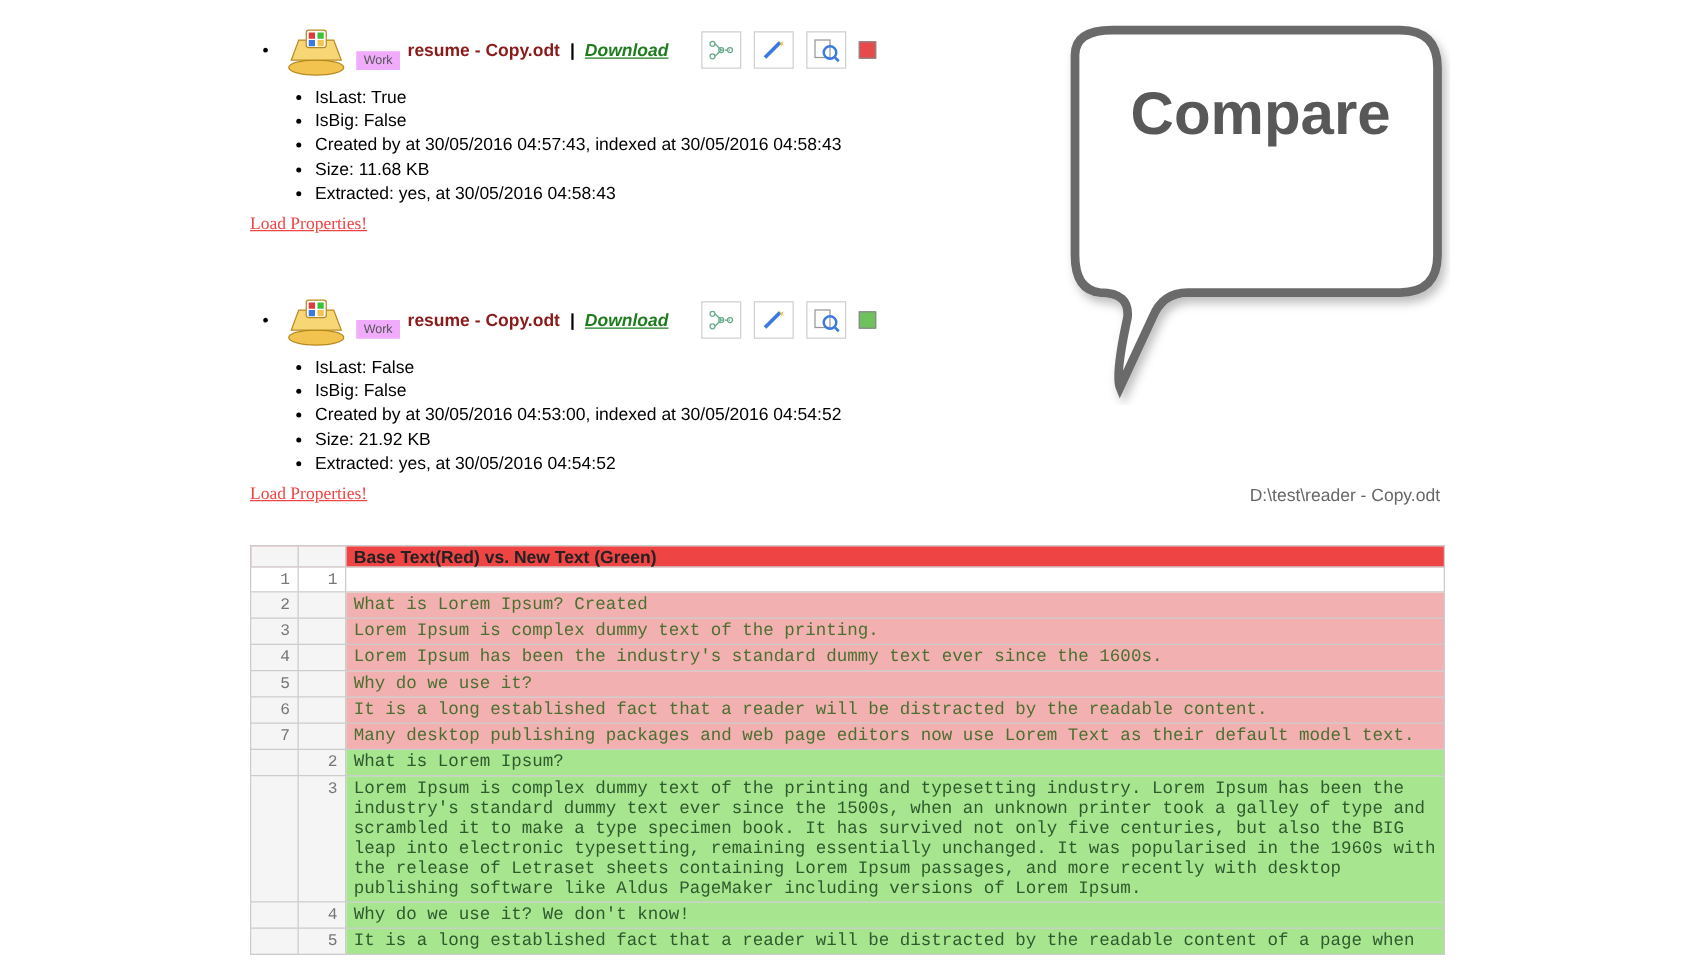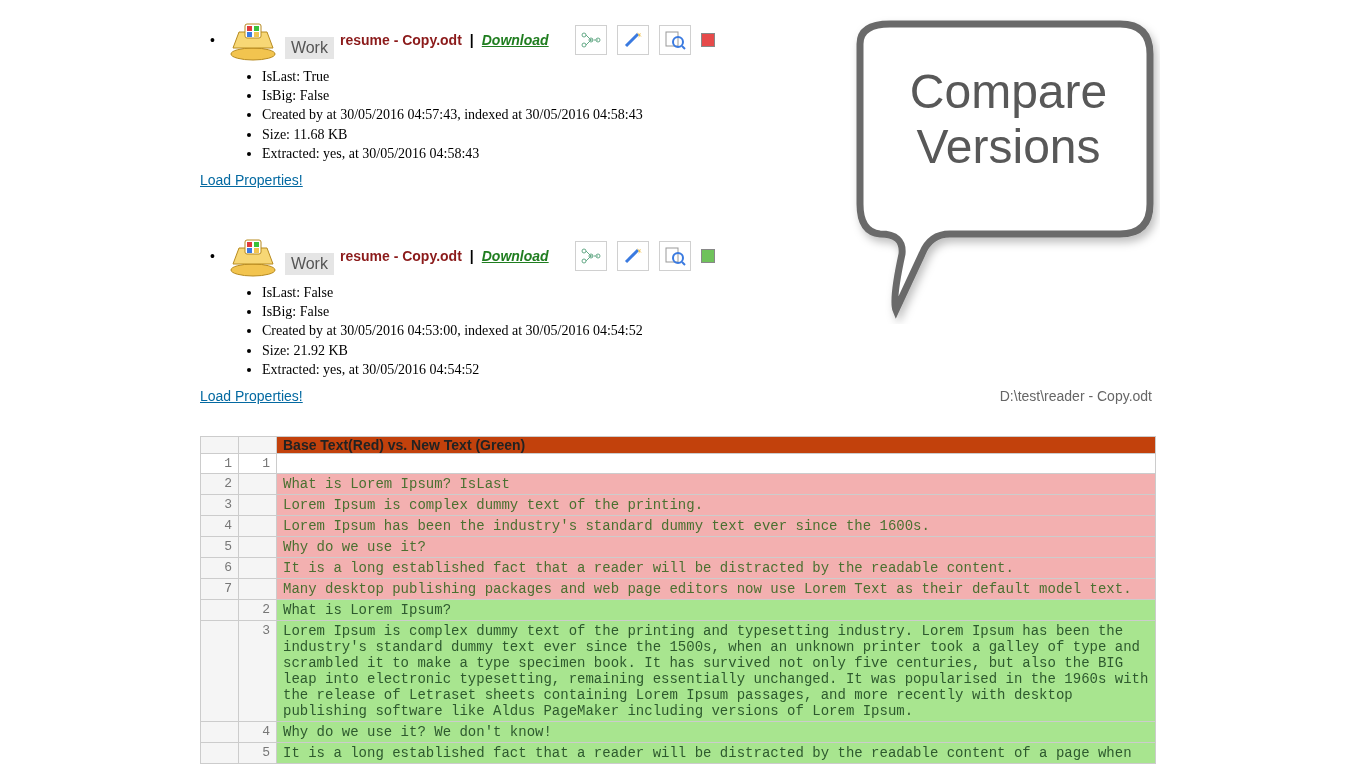--- a/index.html
+++ b/index.html
@@ -19,24 +19,24 @@
     display: flex;
     align-items: center;
     gap: 6px;
     margin-left: 10px;
     margin-bottom: 6px;
   }
   .bullet-dot { margin-right: 6px; color:#000; }
   .folder-icon { width: 52px; height: 44px; position: relative; }
   .folder-icon svg { width: 52px; height: 44px; }
   .work-badge {
-    background: #e5e5e5;
+    background: #f0abfc;
     color: #555;
     padding: 2px 6px;
-    font-size: 16px;
+    font-size: 10px;
     border: 0;
     margin-top: 16px;
   }
   .filename { color: #8b1a1a; font-weight: 700; }
   .pipe { color:#000; font-weight:700; margin: 0 2px;}
   .download-link {
     color: #1f7d1f;
     font-weight: 700;
     text-decoration: underline;
     font-style: italic;
@@ -45,64 +45,65 @@
   .tool-box {
     width: 32px; height: 30px;
     border: 1px solid #d0d0d0;
     display:flex; align-items:center; justify-content:center;
     background:#fff;
   }
   .status-square { width:14px; height:14px; border:1px solid #888; }
   .status-red { background:#e64a4a; }
   .status-green { background:#6fc25b; }
   .bullets { list-style: disc; margin-left: 52px; color:#000;}
-  .bullets li { margin: 1px 10px; line-height: 1.3; font-family: Liberation Serif, serif; }
+  .bullets li { margin: 1px 0; line-height: 1.3; }
   .load-props {
-    color: #0369a1;
+    color: #ef4444;
     text-decoration: underline;
     display: inline-block;
     margin: 8px 12px 26px 0;
     font-weight: 500;
+    font-family: Liberation Serif, serif;
   }
   .speech-bubble {
     position: absolute;
     top: 14px;
     right: 188px;
     width: 330px;
     height: 310px;
   }
   .speech-text {
     position:absolute;
     top: 50px;
     left: 49px;
     right: 22px;
     text-align:center;
     font-size: 48px;
-    font-weight: 400;
+    font-weight: 700;
     color: #585858;
     line-height: 1.15;
     font-family: "Segoe UI", Arial, sans-serif;
   }
   .path-label {
     position:absolute;
     top: 388px;
     right: 196px;
     color: #666;
     font-size: 14px;
   }
   .diff-table {
     position:absolute;
     top: 436px;
     left: 200px;
     width: 956px;
     border-collapse: collapse;
     font-size: 14px;
   }
   .diff-header {
-    background: #c2410c;
+    background: #ef4444;
     border: 1px solid #ccc;
     font-weight: 700;
     padding: 4px 6px;
     text-align:left;
   }
   .diff-header .ln-col { width:38px; border-right:1px solid #ccc; background:#f5f5f5;}
   .diff-header .title-cell { padding-left:6px; }
   .diff-table td {
     border-top: 1px solid #ccc;
     border-bottom: 1px solid #ccc;
@@ -138,21 +139,20 @@
   <svg viewBox="0 0 330 310" width="330" height="310">
     <defs>
       <filter id="sh" x="-20%" y="-20%" width="160%" height="160%">
         <feDropShadow dx="3" dy="5" stdDeviation="4" flood-color="#000" flood-opacity="0.25"></feDropShadow>
       </filter>
     </defs>
     <path d="M 30 30 Q 30 10 60 10 L 290 10 Q 320 10 320 40 L 320 190 Q 320 220 290 220 L 120 220 Q 100 220 92 240 L 66 296 Q 62 286 72 240 Q 74 220 50 220 Q 30 218 30 190 Z" fill="#ffffff" stroke="#6b6b6b" stroke-width="7" filter="url(#sh)"></path>
   </svg>
   <div class="speech-text">
     <div>Compare</div>
-    <div>Versions</div>
   </div>
 </div>
 
 <div class="path-label">D:\test\reader - Copy.odt</div>
 
 <div class="content">
 
   <div class="version-block">
     <div class="header-row">
       <span class="bullet-dot">•</span>
@@ -277,21 +277,21 @@
   <tr class="row-blank">
     <td class="ln">1</td>
         <td class="ln">1</td>
         <td class="diff-text"></td>
   </tr>
   </tbody>
     <tbody id="red-rows">
       <tr class="row-red">
         <td class="ln">2</td>
         <td class="ln"></td>
-        <td class="diff-text">What is Lorem Ipsum? IsLast</td>
+        <td class="diff-text">What is Lorem Ipsum? Created</td>
       </tr>
       <tr class="row-red">
         <td class="ln">3</td>
         <td class="ln"></td>
         <td class="diff-text">Lorem Ipsum is complex dummy text of the printing.</td>
       </tr>
       <tr class="row-red">
         <td class="ln">4</td>
         <td class="ln"></td>
         <td class="diff-text">Lorem Ipsum has been the industry's standard dummy text ever since the 1600s.</td>

